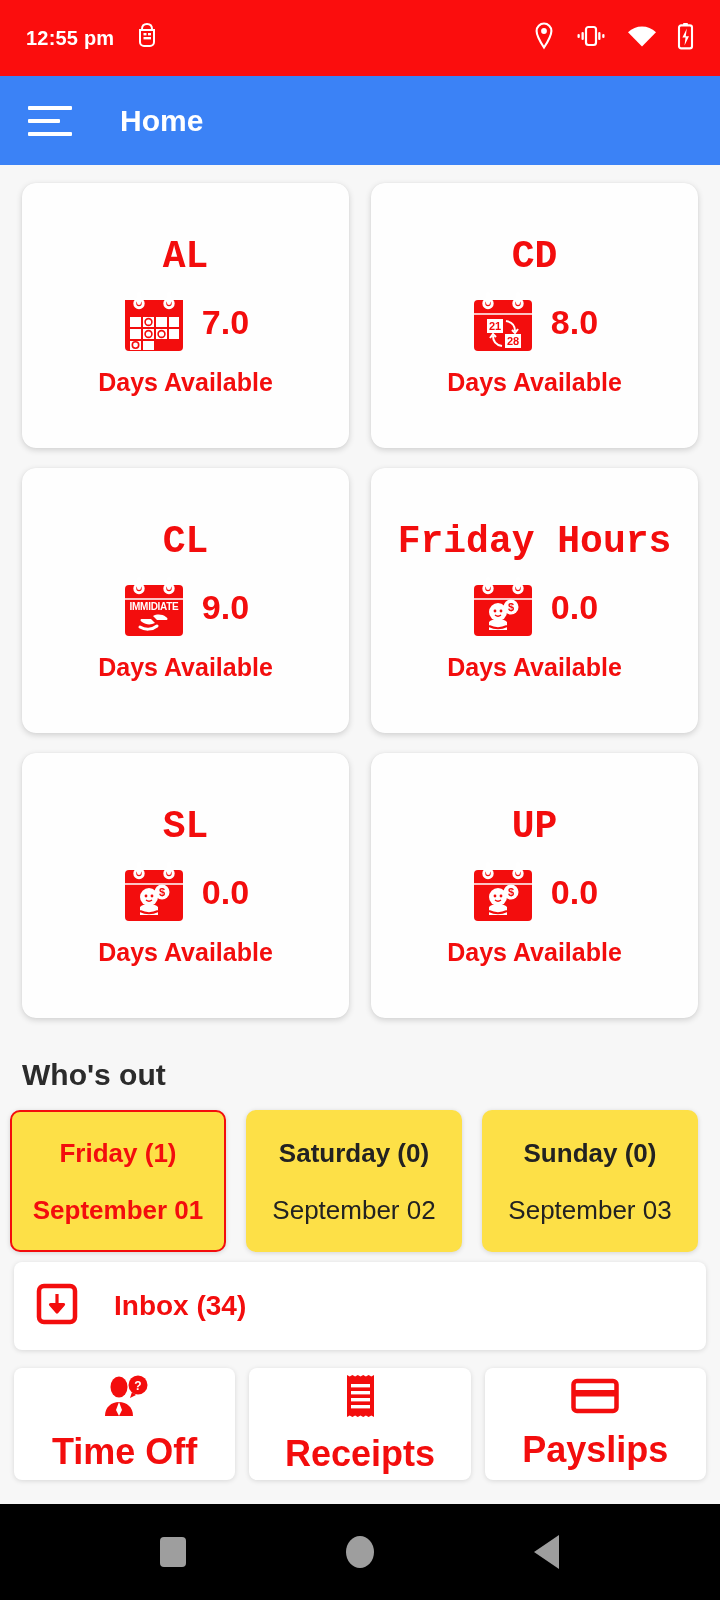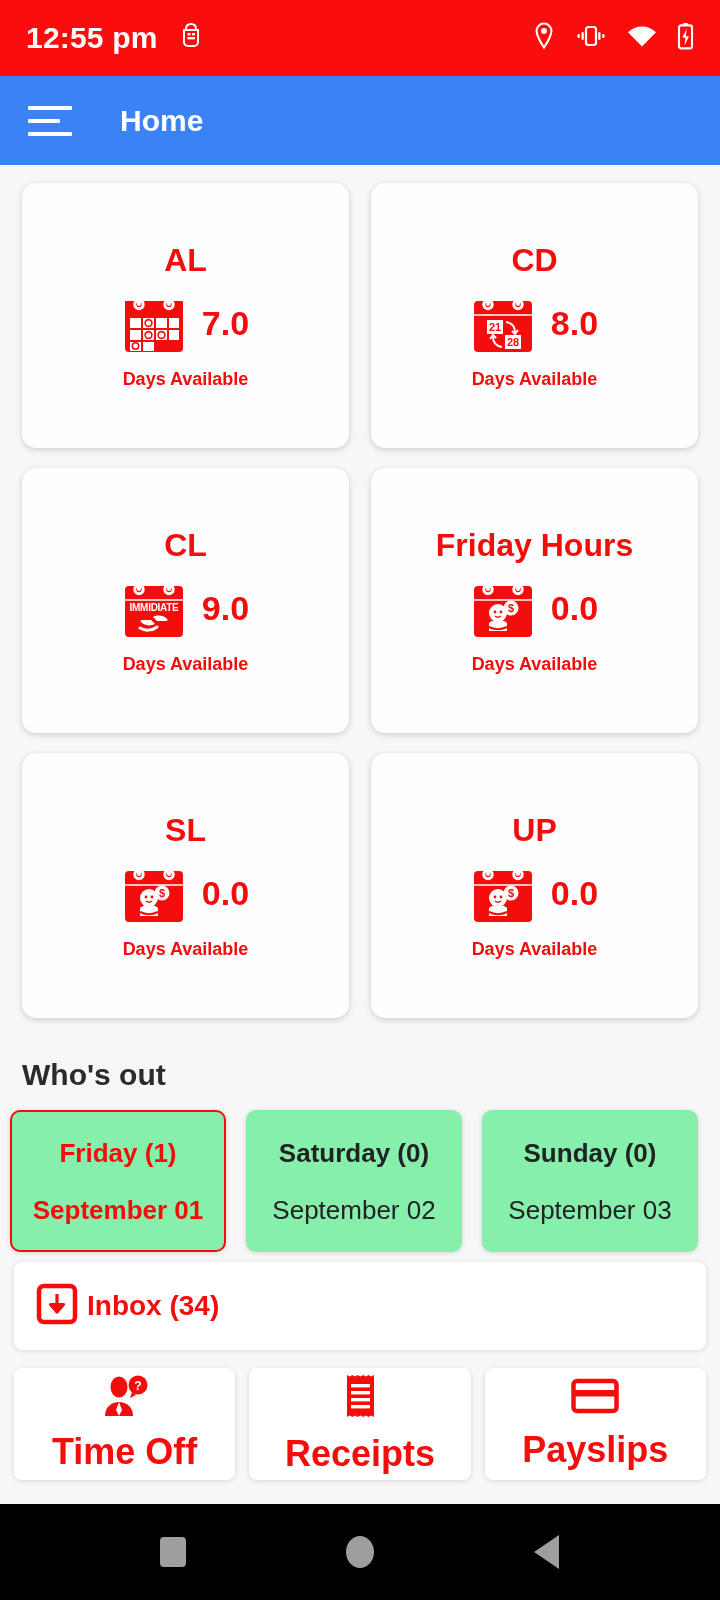--- a/index.html
+++ b/index.html
@@ -10,21 +10,21 @@
     overflow:hidden;
   }
   .phone { width:720px; height:1600px; position:relative; display:flex; flex-direction:column; background:#f7f7f7; }
 
   
   .statusbar {
     height:76px; background:#fb0d0d; flex:none;
     display:flex; align-items:center; padding:0 26px;
     color:#fff;
   }
-  .sb-time { font-size:30px; font-weight:700; letter-spacing:.2px; }
+  .sb-time { font-size:20px; font-weight:700; letter-spacing:.2px; }
   .sb-left { display:flex; align-items:center; gap:22px; }
   .sb-spacer { flex:1; }
   .sb-right { display:flex; align-items:center; gap:20px; }
   .sb-ico { display:block; }
 
   
   .appbar {
     height:89px; background:#3b82f6; flex:none;
     display:flex; align-items:center; padding:0 28px; gap:48px;
   }
@@ -42,47 +42,47 @@
   .grid {
     display:grid; grid-template-columns:1fr 1fr;
     gap:20px 22px; padding:18px 22px 0 22px;
   }
   .bcard {
     background:#fefefe; border-radius:14px; height:265px;
     box-shadow:0 2px 6px rgba(0,0,0,.16), 0 0 1px rgba(0,0,0,.08);
     display:flex; flex-direction:column; align-items:center; justify-content:center;
     padding:10px 6px; cursor:pointer;
   }
-  .bcard-title { color:#f30d0d; font-size:32px; font-weight:700; margin-bottom:14px; text-align:center; }
+  .bcard-title { color:#f30d0d; font-size:38px; font-weight:700; margin-bottom:14px; text-align:center;font-family:Liberation Mono, monospace; }
   .bcard-mid { display:flex; align-items:center; justify-content:center; gap:16px; }
   .bcard-val { color:#f30d0d; font-size:34px; font-weight:700; }
-  .bcard-sub { color:#f30d0d; font-size:18px; font-weight:700; margin-top:14px; text-align:center; }
+  .bcard-sub { color:#f30d0d; font-size:25px; font-weight:700; margin-top:14px; text-align:center; }
   .cal { display:block; }
 
   
   .whos-out-title {
     font-size:30px; font-weight:700; color:#2b2b2b;
     padding:40px 0 18px 22px;
   }
   .chips { display:flex; gap:20px; padding:0 0 0 10px; }
   .chip {
-    background:#86efac; border-radius:10px; width:216px; flex:none;
+    background:#fde047; border-radius:10px; width:216px; flex:none;
     box-shadow:0 1px 5px rgba(0,0,0,.14);
     padding:26px 6px 24px 6px; text-align:center; cursor:pointer;
     border:2px solid transparent;
   }
   .chip.sel { border-color:#f30d0d; }
   .chip-day { font-size:26px; font-weight:700; color:#222; }
   .chip-date { font-size:26px; font-weight:400; color:#222; margin-top:26px; }
   .chip.sel .chip-day, .chip.sel .chip-date { color:#f30d0d; font-weight:700; }
 
   
   .inbox {
     margin:10px 14px 0 14px; background:#fff; border-radius:8px;
-    height:88px; display:flex; align-items:center; gap:9px; padding:0 22px;
+    height:88px; display:flex; align-items:center; gap:36px; padding:0 22px;
     box-shadow:0 1px 5px rgba(0,0,0,.13); cursor:pointer;
   }
   .inbox-label { color:#f30d0d; font-size:28px; font-weight:700; }
 
   
   .actions { display:flex; gap:14px; padding:18px 14px 14px 14px; }
   .act {
     flex:1; background:#fff; border-radius:8px; height:112px;
     box-shadow:0 1px 5px rgba(0,0,0,.13);
     display:flex; flex-direction:column; align-items:center; justify-content:center;

